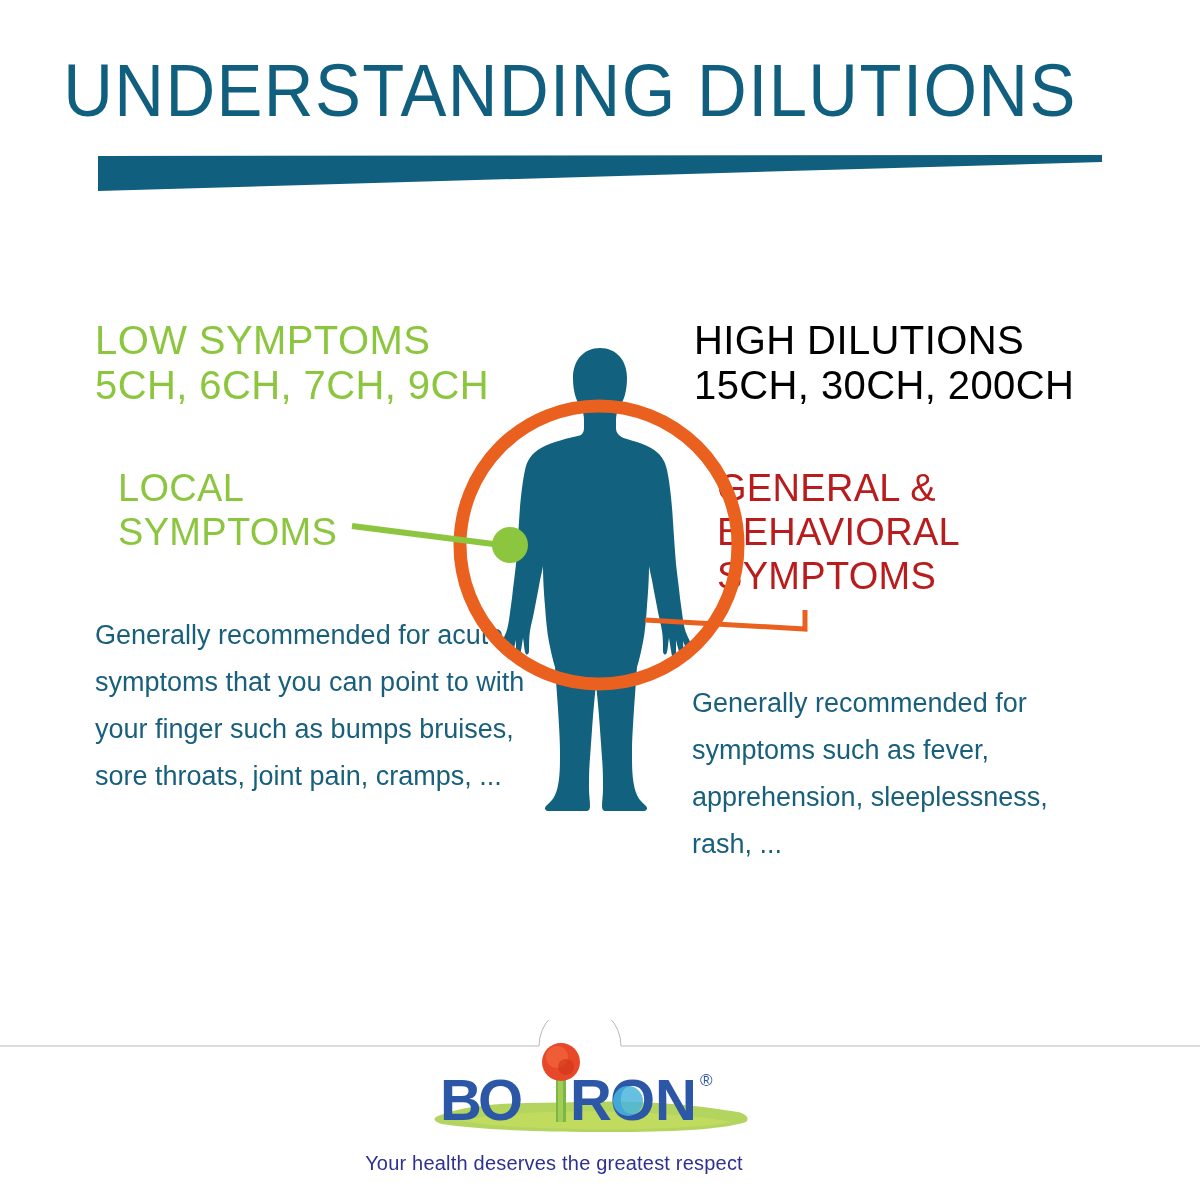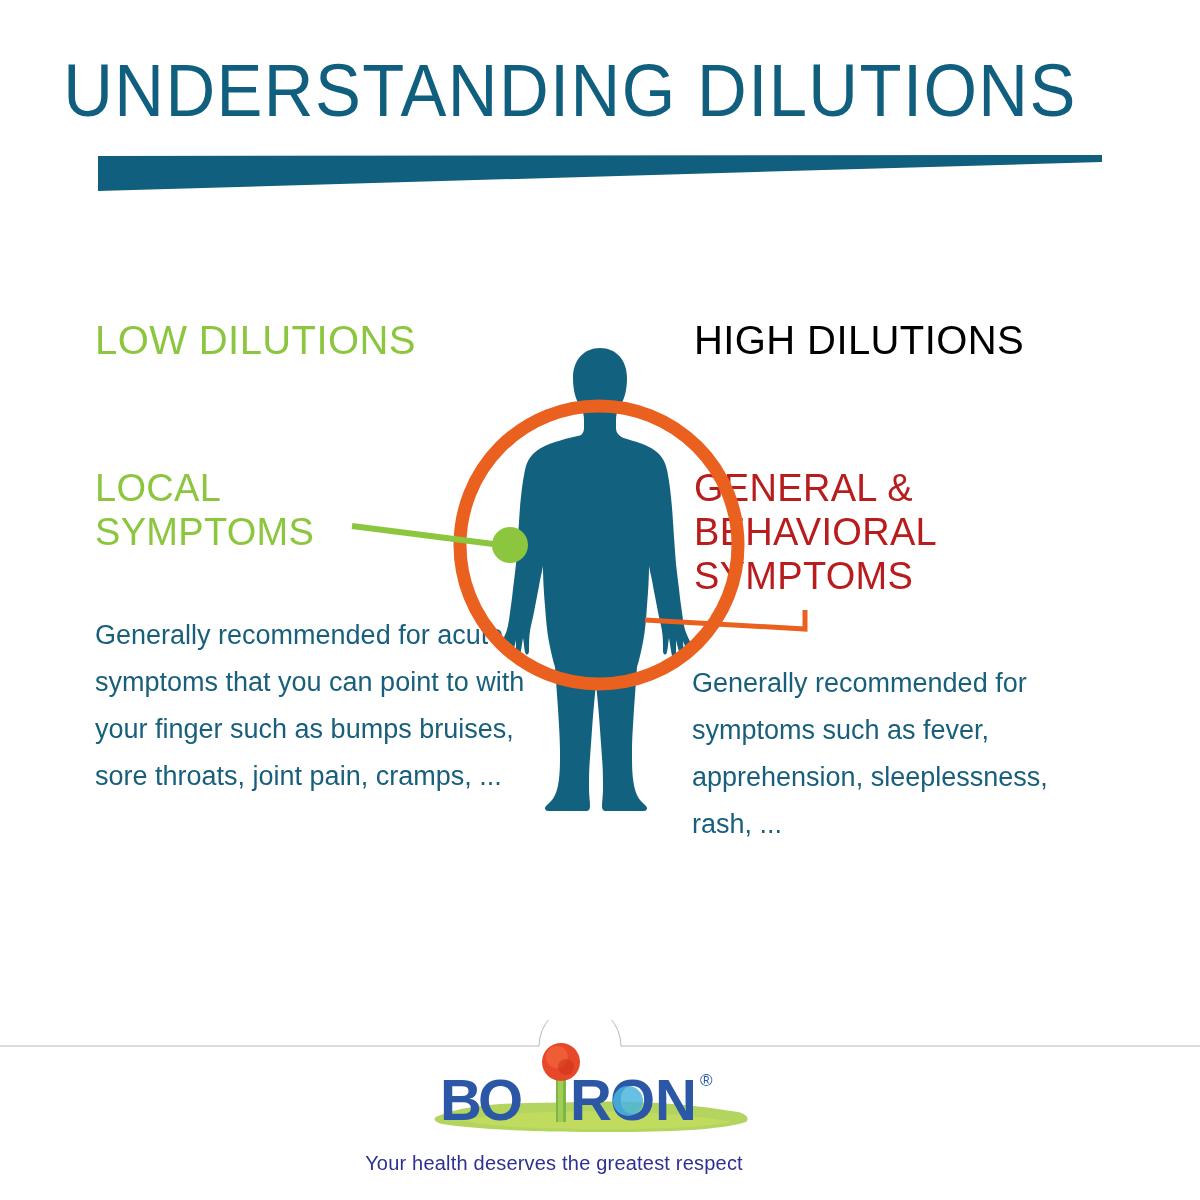--- a/index.html
+++ b/index.html
@@ -63,20 +63,21 @@
   }
   .dilution-heading .line2 { display: block; }
 
   .symptom-heading {
     position: absolute;
     font-size: 38px;
     line-height: 44px;
     font-weight: 400;
     letter-spacing: 0.3px;
     white-space: nowrap;
+    margin-left: 23px;
   }
   #local-symptoms-heading {
     left: 95px;
     top: 466px;
     color: #8cc63f;
   }
   #general-symptoms-heading {
     left: 694px;
     top: 466px;
     color: #b91c1c;
@@ -91,21 +92,21 @@
     color: #185f7c;
     font-weight: 400;
   }
   #low-body-text {
     left: 95px;
     top: 612px;
     width: 430px;
   }
   #high-body-text {
     left: 692px;
-    top: 660px;
+    top: 680px;
     width: 420px;
   }
 
   
   #figure-area {
     position: absolute;
     left: 430px;
     top: 340px;
     width: 340px;
     height: 540px;
@@ -143,32 +144,34 @@
 
 <div id="title-block">
   <div id="page-title">UNDERSTANDING DILUTIONS</div>
 </div>
 
 <svg id="title-rule" viewBox="0 0 1004 36" preserveAspectRatio="none">
   <path d="M0,1 L1004,0 L1004,7 L0,36 Z" fill="#115f7f"></path>
 </svg>
 
 <div id="low-dilutions-heading" class="dilution-heading">
-  <span>LOW DILUTIONS</span>
+  <span>LOW SYMPTOMS</span>
+  <span class="line2">5CH, 6CH, 7CH, 9CH</span>
 </div>
 
 <div id="local-symptoms-heading" class="symptom-heading">
   <span>LOCAL</span>
   <span>SYMPTOMS</span>
 </div>
 
 <div id="low-body-text" class="body-paragraph">Generally recommended for acute symptoms that you can point to with your finger such as bumps bruises, sore throats, joint pain, cramps, ...</div>
 
 <div id="high-dilutions-heading" class="dilution-heading">
   <span>HIGH DILUTIONS</span>
+  <span class="line2">15CH, 30CH, 200CH</span>
 </div>
 
 <div id="general-symptoms-heading" class="symptom-heading">
   <span>GENERAL &amp;</span>
   <span>BEHAVIORAL</span>
   <span>SYMPTOMS</span>
 </div>
 
 <div id="high-body-text" class="body-paragraph">Generally recommended for symptoms such as fever, apprehension, sleeplessness, rash, ...</div>
 

